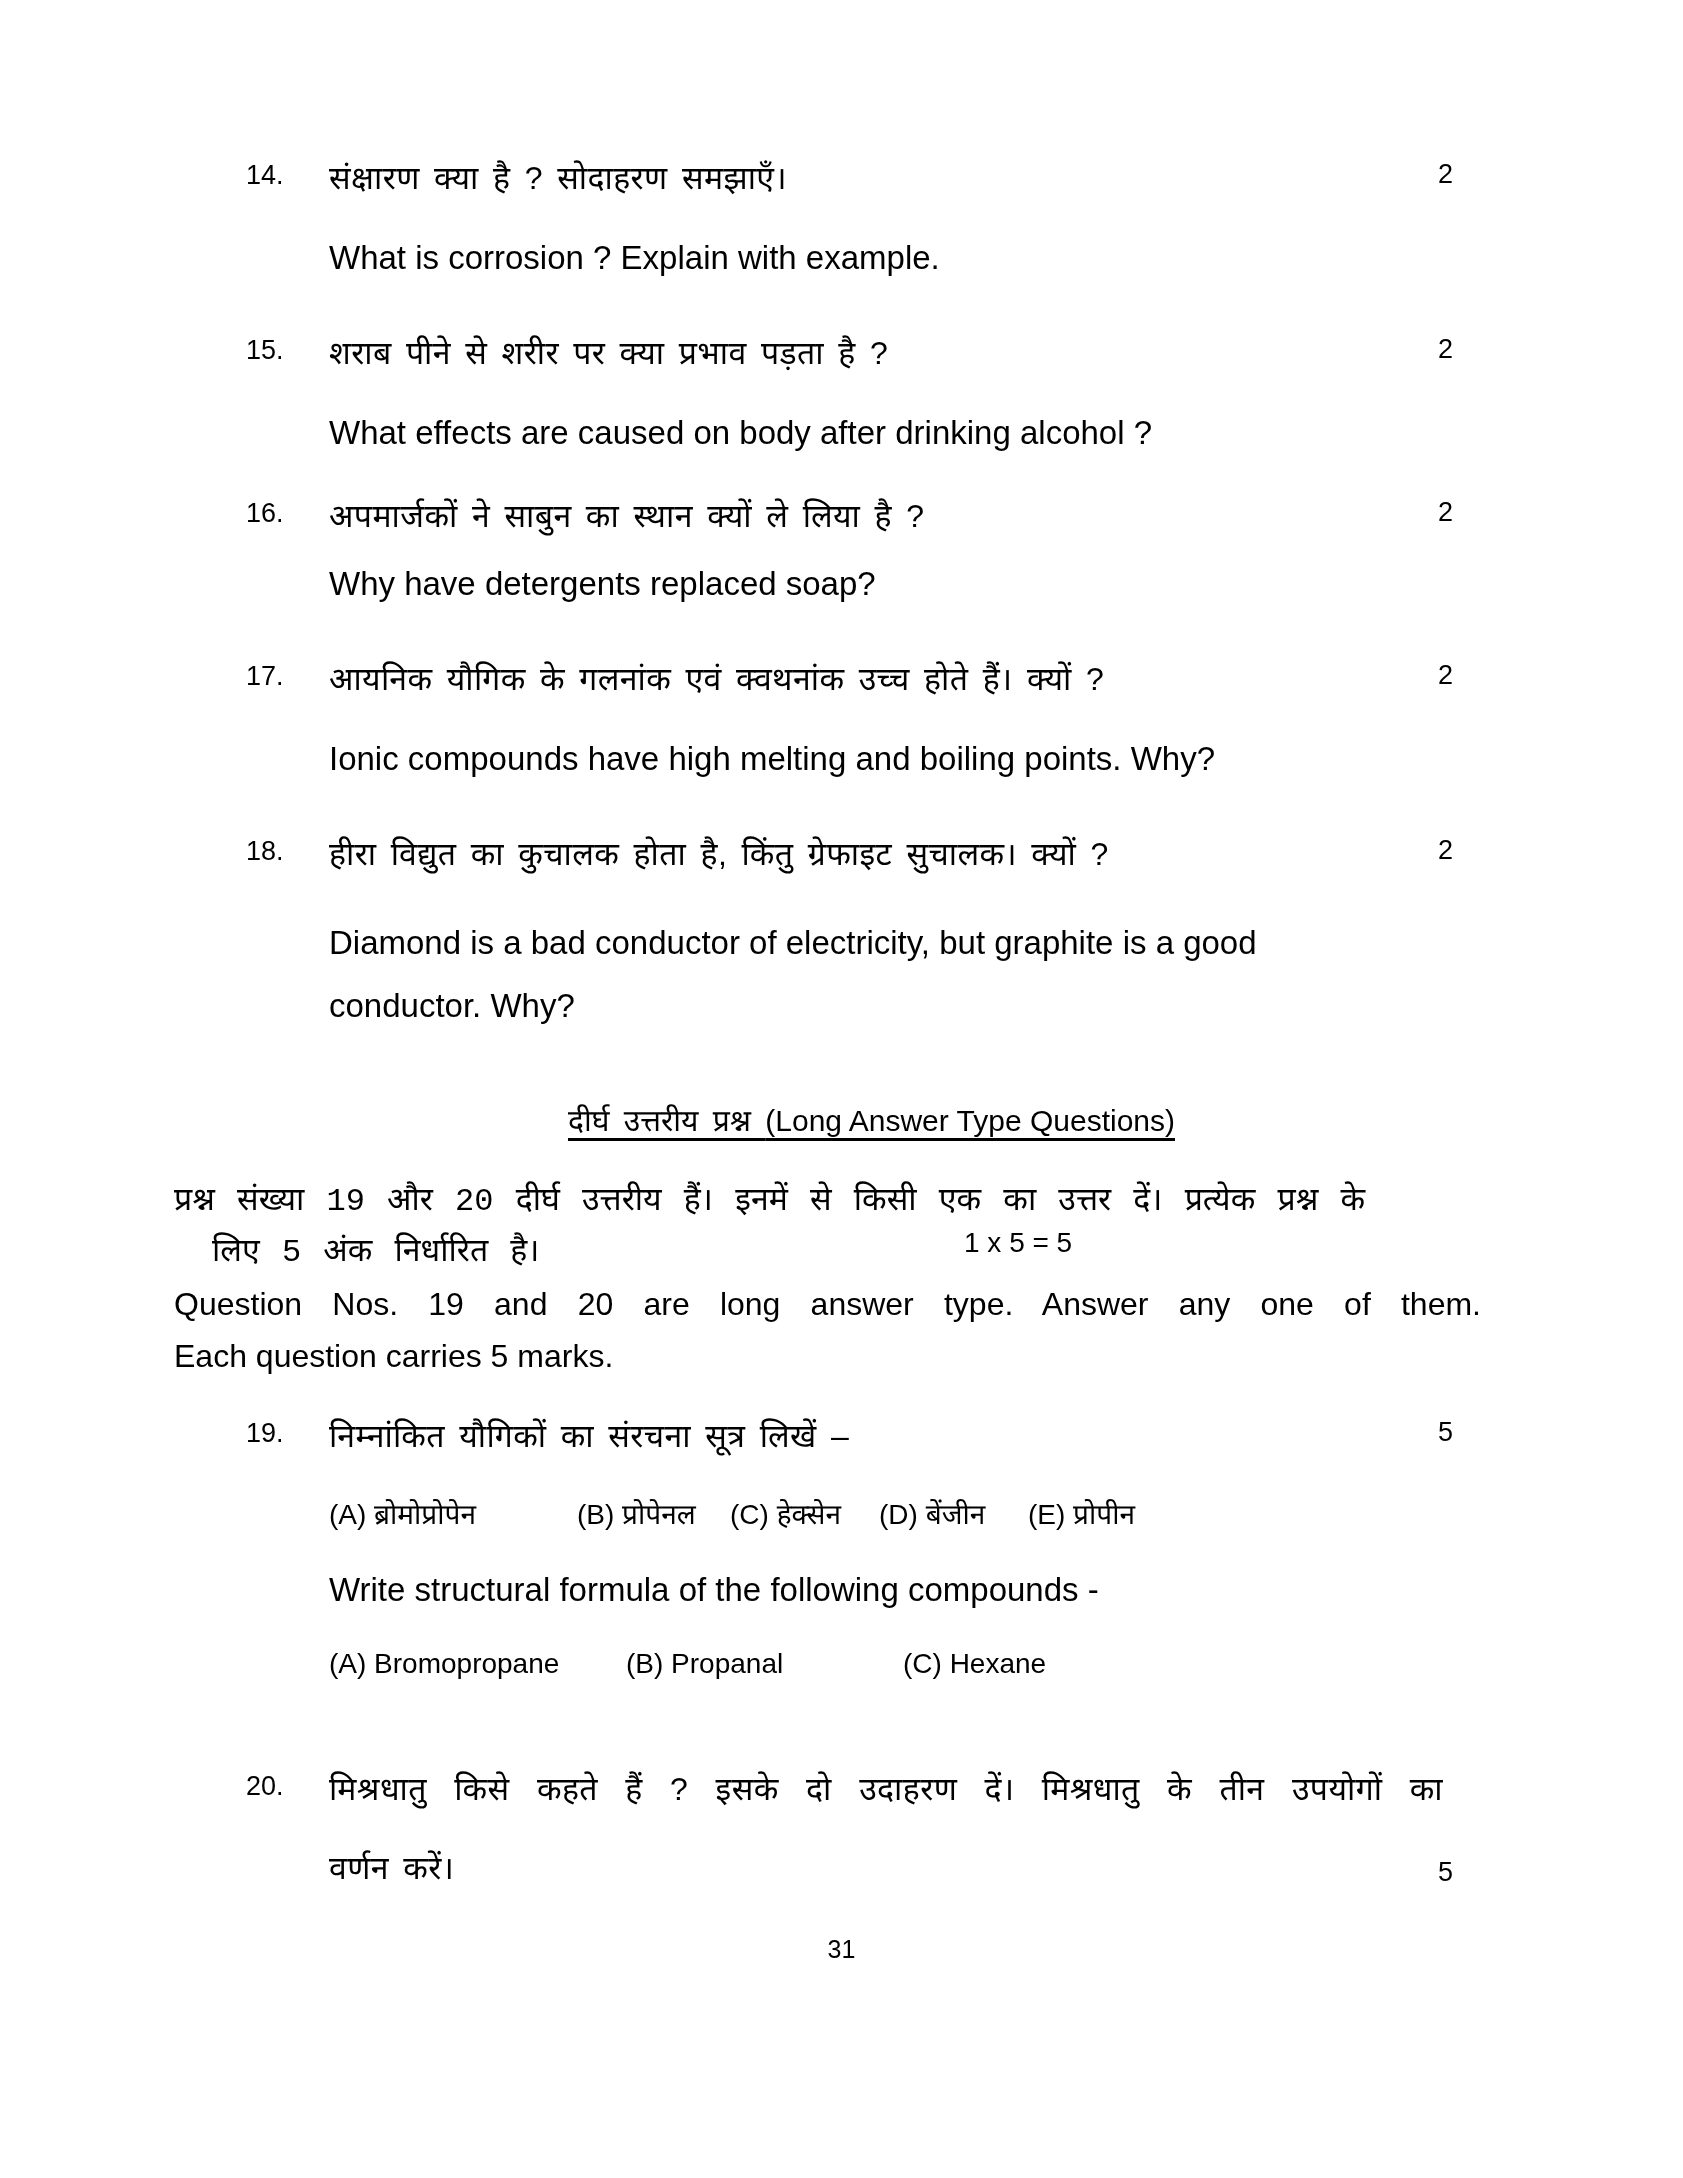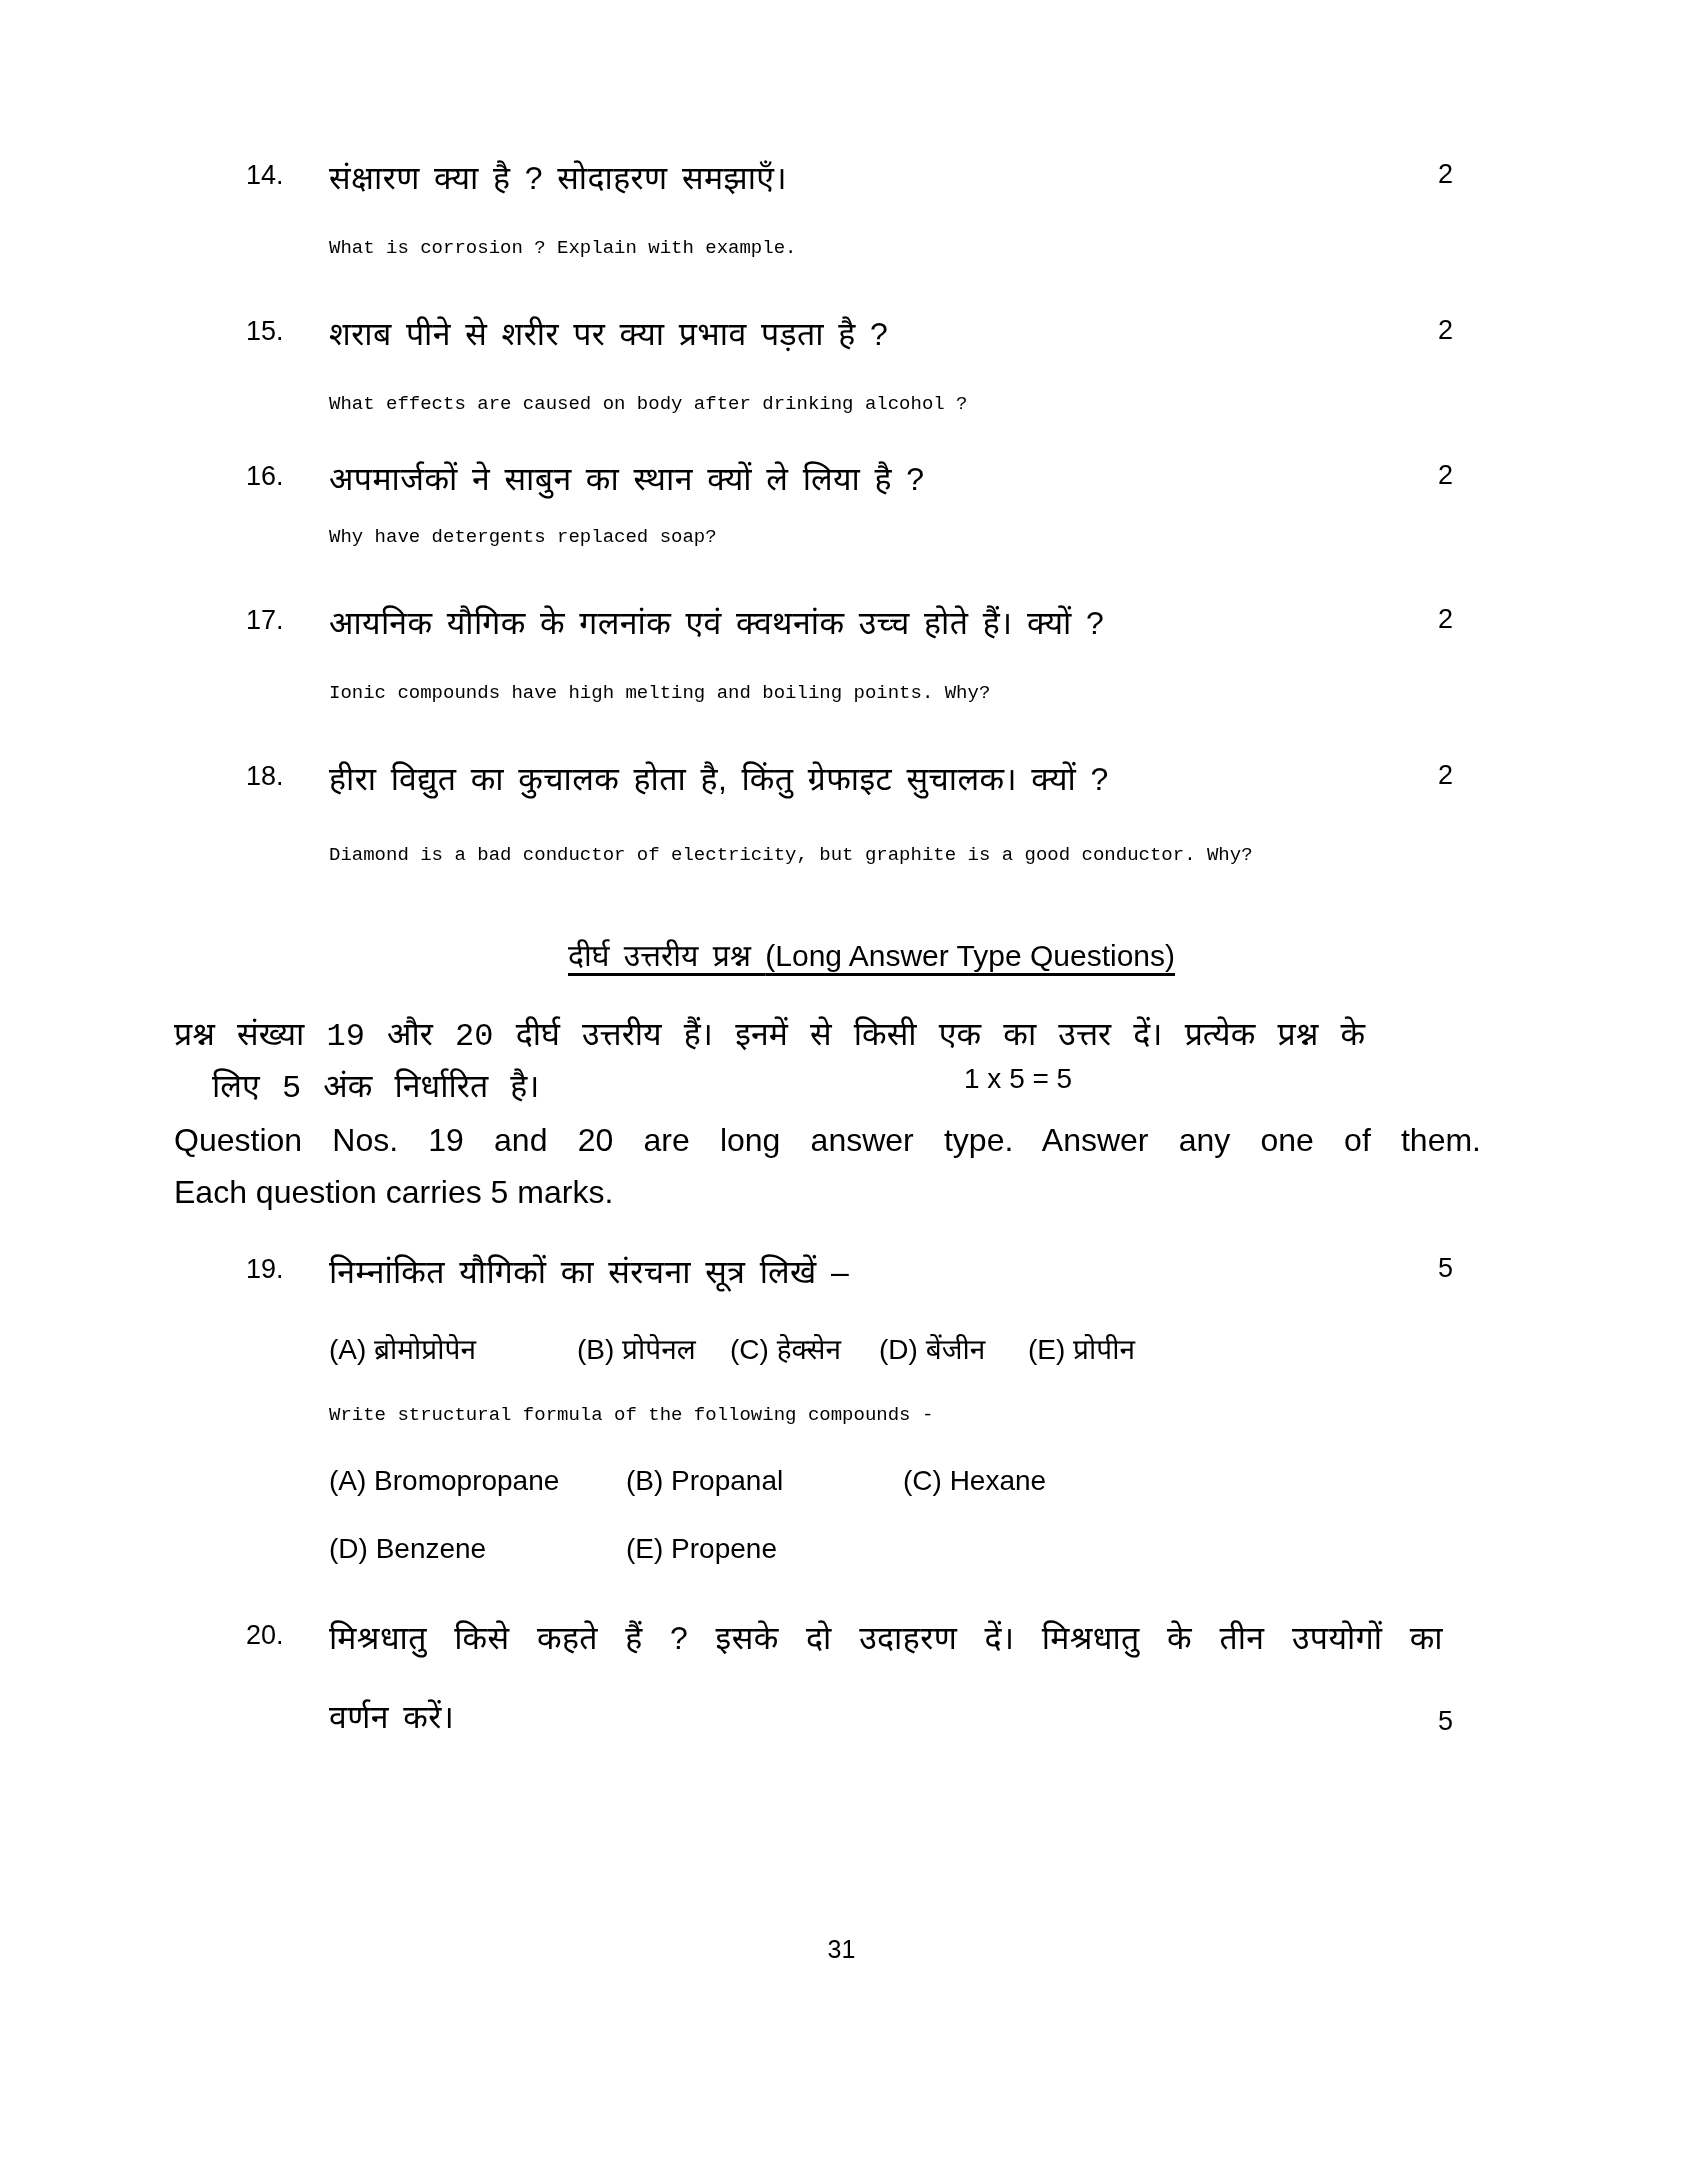--- a/index.html
+++ b/index.html
@@ -58,22 +58,22 @@
   }
 
   .hi {
     font-family: "Liberation Sans", "DejaVu Sans", sans-serif;
     font-size: 32px;
     line-height: 1.34;
     letter-spacing: 0.4px;
     word-spacing: 5px;
   }
   .en {
-    font-family: Liberation Mono, monospace;
-    font-size: 19px;
+    font-family: Liberation Sans, sans-serif;
+    font-size: 33px;
     line-height: 1.34;
   }
 
   .gap-sm { height: 24px; }
   .gap-md { height: 36px; }
   .gap-lg { height: 53px; }
 
   
   .section-heading {
     text-align: center;
@@ -256,24 +256,20 @@
         <div class="gap-md"></div>
 
         <div class="opts">
           <span class="opt-en" style="width:297px;display:inline-block;">(A) Bromopropane</span>
           <span class="opt-en" style="width:277px;display:inline-block;">(B) Propanal</span>
           <span class="opt-en">(C) Hexane</span>
         </div>
 
         <div class="gap-md"></div>
 
-        <div class="opts">
-          <span class="opt-en" style="width:297px;display:inline-block;">(D) Benzene</span>
-          <span class="opt-en">(E) Propene</span>
-        </div>
       </div>
       <div class="marks">5</div>
     </div>
 
     <div class="gap-md"></div>
 
     <div class="qrow">
       <div class="qnum">20.</div>
       <div class="qbody" style="padding-right:0;width:1168px;">
         <div class="hi" style="text-align:justify;text-align-last:justify;width:1114px;">मिश्रधातु किसे कहते हैं ? इसके दो उदाहरण दें। मिश्रधातु के तीन उपयोगों का</div>

